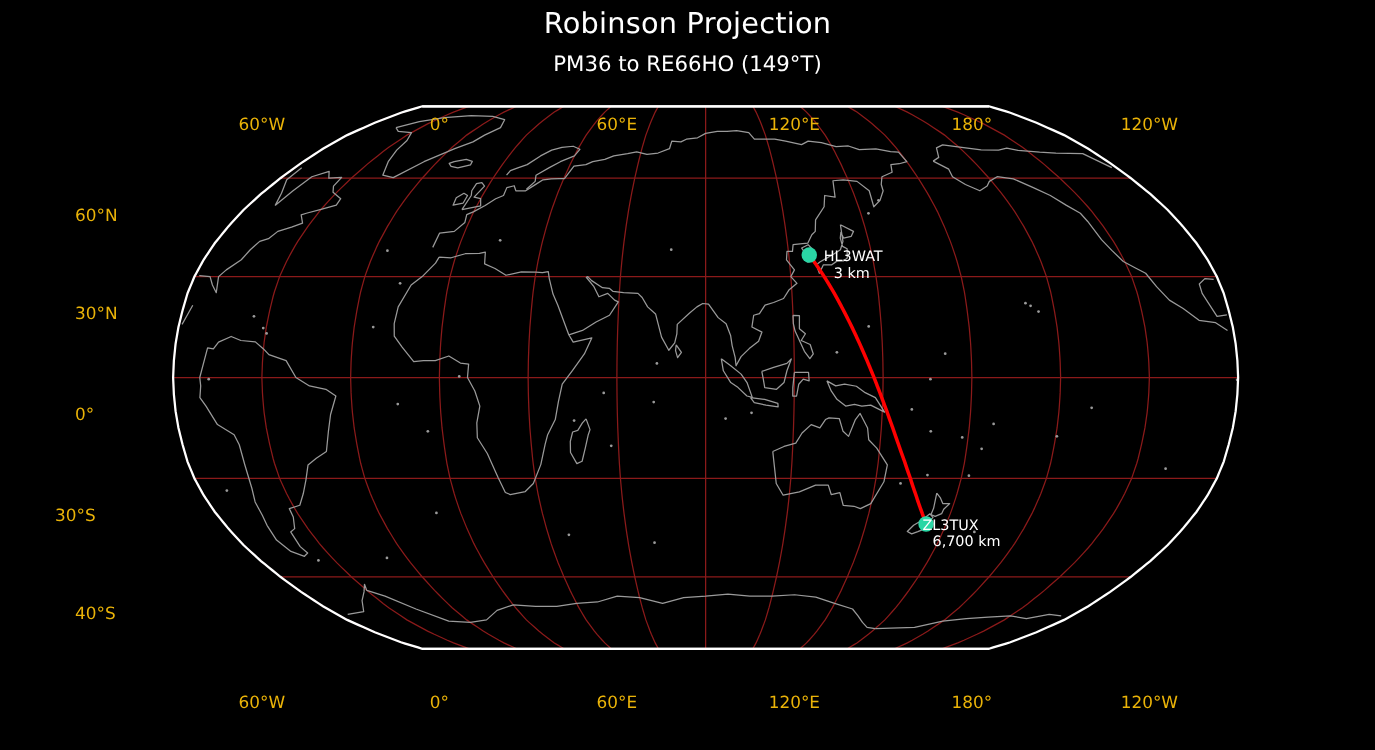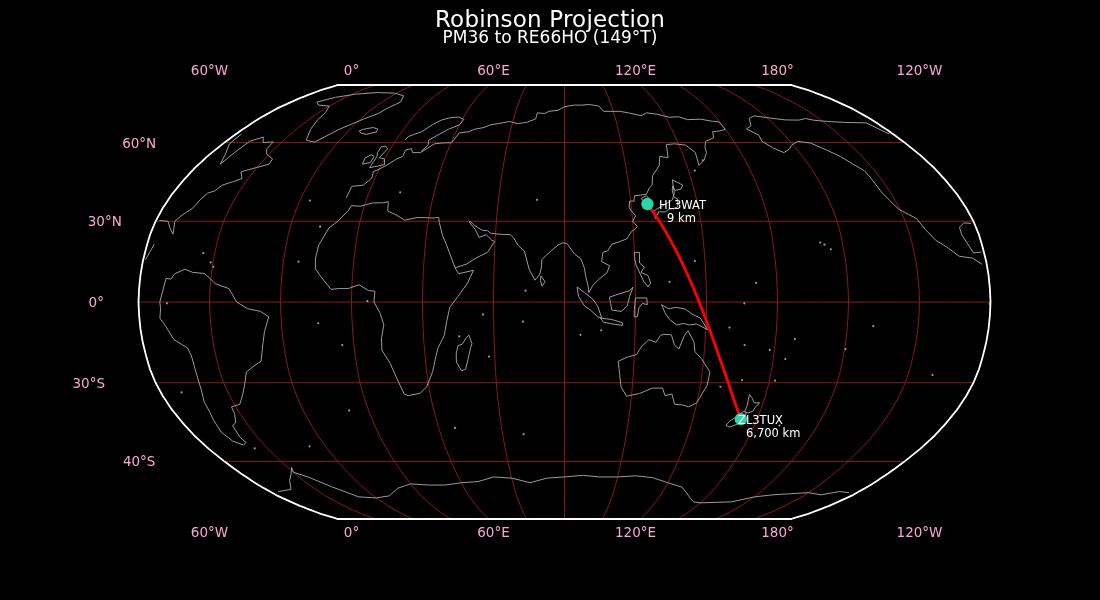--- a/index.html
+++ b/index.html
@@ -26,38 +26,39 @@
     position: absolute;
     left: 0; top: 6px;
     width: 1100px;
     text-align: center;
     font-size: 23px;
     color: #ffffff;
     letter-spacing: 0.2px;
   }
   .subtitle {
     position: absolute;
-    left: 0; top: 27px;
+    left: 0; top: 42px;
     width: 1100px;
     text-align: center;
     font-size: 17px;
     color: #ffffff;
   }
   #mapsvg {
     position: absolute;
     left: 0; top: 0;
   }
   .lon-label, .lat-label {
     position: absolute;
     font-size: 13.5px;
-    color: #f9a8d4;
+    color: #eab308;
     white-space: nowrap;
+    margin-top: 30px;
   }
   .lon-label { transform: translateX(-50%); }
-  .lat-label { transform: translateY(-50%); text-align: center; }
+  .lat-label { transform: translateY(-50%); text-align: left; }
   .marker-label {
     position: absolute;
     font-size: 11.5px;
     color: #ffffff;
     white-space: nowrap;
     line-height: 13px;
   }
   .marker-label .dist { display: block; padding-left: 8px; }
 </style>
 </head>
@@ -196,20 +197,20 @@
   <div id="labels-lat">
       <div class="lat-label" style="left: 60px; width: 158.3px; top: 142.6px;">60°N</div>
       <div class="lat-label" style="left: 60px; width: 89.5px; top: 221.3px;">30°N</div>
       <div class="lat-label" style="left: 60px; width: 72.5px; top: 302px;">0°</div>
       <div class="lat-label" style="left: 44px; width: 89.5px; top: 382.7px;">30°S</div>
       <div class="lat-label" style="left: 60px; width: 158.3px; top: 461.4px;">40°S</div>
     </div>
 
   <div class="marker-label" id="label-origin" style="left: 659px; top: 199.1px;">
     <span>HL3WAT</span>
-    <span class="dist">9 km</span>
+    <span class="dist">3 km</span>
   </div>
   <div class="marker-label" id="label-dest" style="left: 738px; top: 414.2px;">
     <span>ZL3TUX</span>
     <span class="dist">6,700 km</span>
   </div>
 
 </div>
 
 </body></html>

